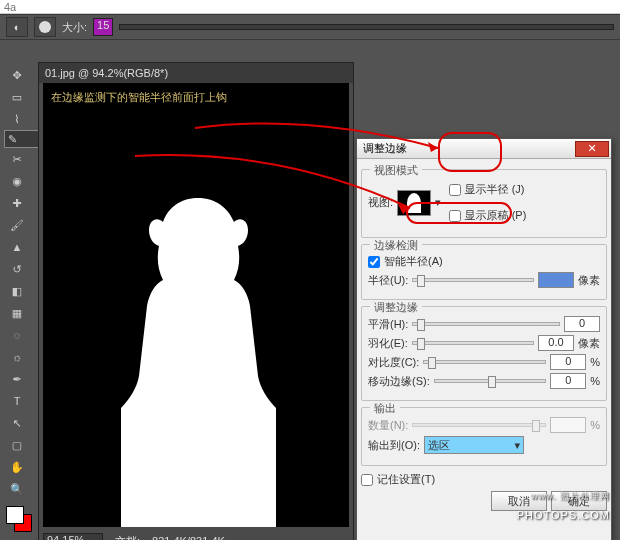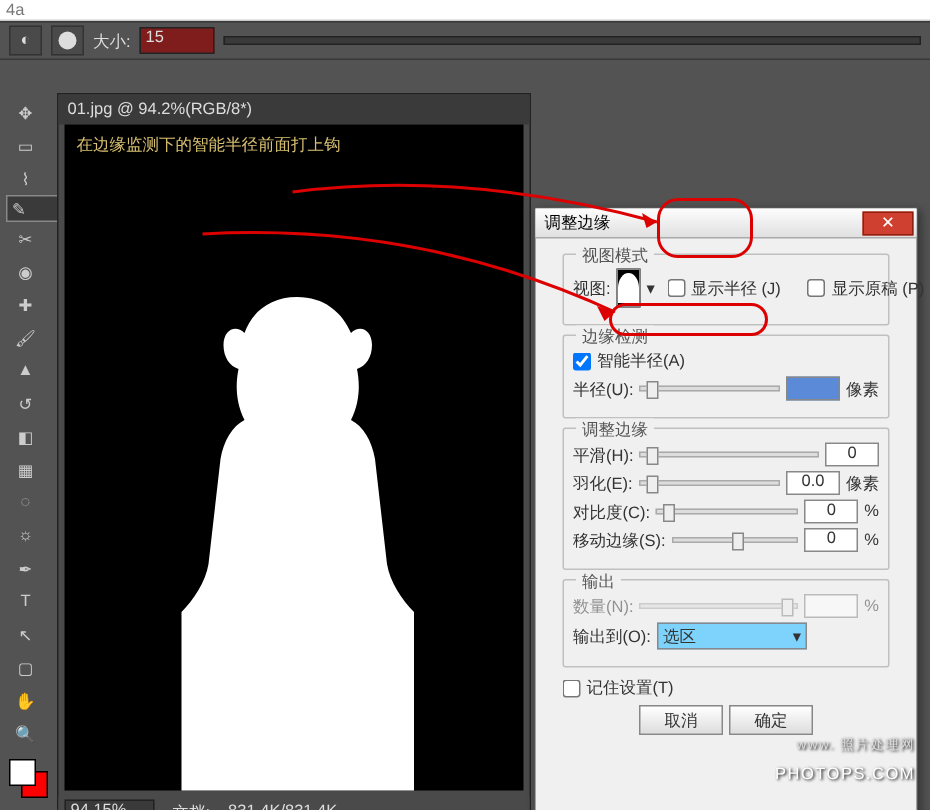--- a/index.html
+++ b/index.html
@@ -5,52 +5,52 @@
 *{box-sizing:border-box;margin:0;padding:0;font-family:"Microsoft YaHei",sans-serif;font-size:11px}
 body{background:#f0f0f0;width:620px;height:540px;overflow:hidden;position:relative}
 .topbar{background:#fff;height:14px;padding:1px 4px;color:#777;border-bottom:1px solid #ccc}
 .ps-app{background:#535353;height:526px;position:relative}
 .menubar{background:#535353;color:#ddd;height:20px;display:flex;align-items:center;padding:0 4px;gap:2px}
 .menubar .logo{color:#6ab0d8;font-weight:bold;font-style:italic;margin-right:6px}
 .menubar span{padding:0 4px;cursor:default}
 .optbar{background:#535353;height:26px;border-top:1px solid #383838;border-bottom:1px solid #383838;display:flex;align-items:center;padding:0 6px;gap:6px;color:#ddd}
 .ibox{width:22px;height:20px;background:#4a4a4a;border:1px solid #333;display:flex;align-items:center;justify-content:center}
 .brush{width:12px;height:12px;border-radius:50%;background:#ddd}
-.numfield{width:50px;height:18px;background:#7f1d1d;border:1px solid #222;color:#ddd;padding:0 3px;display:inline-block}
+.numfield{width:20px;height:18px;background:#a21caf;border:1px solid #222;color:#ddd;padding:0 3px;display:inline-block}
 .workspace{position:absolute;top:46px;left:0;right:0;bottom:0}
 .toolbar{position:absolute;left:4px;top:4px;width:28px;background:#535353;display:flex;flex-direction:column;gap:0}
 .tool{width:26px;height:22px;background:#535353;border:1px solid #535353;display:flex;align-items:center;justify-content:center;color:#ccc}
 .tool.sel{background:#3a3a3a}
 .swatches{margin-top:4px;position:relative;height:34px}
 .sw-bg{position:absolute;top:10px;left:10px;width:18px;height:18px;background:#ff0000;border:1px solid #000}
 .sw-fg{position:absolute;top:2px;left:2px;width:18px;height:18px;background:#fff;border:1px solid #000}
 .doc{position:absolute;left:38px;top:2px;width:316px;height:490px;background:#4a4a4a;border:1px solid #222}
 .doctab{height:20px;background:#3a3a3a;color:#ddd;padding:2px 6px;display:flex;align-items:center}
 .canvas{position:absolute;top:20px;left:4px;right:4px;bottom:24px;background:#000;overflow:hidden}
 .annot{position:absolute;top:6px;left:8px;color:#d8c070;line-height:1.6}
 .silhouette{position:absolute;top:110px;left:70px;width:170px;height:360px}
 .silhouette svg{width:100%;height:100%}
 .statusbar{position:absolute;bottom:0;left:0;right:0;height:20px;background:#4a4a4a;color:#ddd;display:flex;align-items:center;gap:12px;padding:0 4px}
 .zoomf{width:60px;height:16px;background:#3a3a3a;border:1px solid #222;padding:0 3px}
 .dialog{position:absolute;top:78px;left:356px;width:256px;height:430px;background:#f0f0f0;border:1px solid #555;box-shadow:2px 2px 6px rgba(0,0,0,.4)}
 .titlebar{height:20px;background:linear-gradient(#fdfdfd,#e0e0e0);display:flex;align-items:center;justify-content:space-between;padding:0 2px 0 6px;border-bottom:1px solid #aaa}
 .closebtn{width:34px;height:16px;background:#d04030;color:#fff;display:flex;align-items:center;justify-content:center;border:1px solid #902010}
-.dlgbody{padding:4px 18px;color:#333}
+.dlgbody{padding:4px 4px;color:#333}
 .group{border:1px solid #c0c0c0;border-radius:2px;padding:6px 6px 8px;margin:6px 0;position:relative}
 .group .gtitle{position:absolute;top:-7px;left:8px;background:#f0f0f0;padding:0 4px;color:#555}
 .row{display:flex;align-items:center;gap:4px;margin:3px 0;font-size:11px}
 .row label{white-space:nowrap}
 .thumb{width:34px;height:26px;background:#000;border:1px solid #888;display:inline-flex;align-items:center;justify-content:center}
 .thumb .sil{width:14px;height:20px;background:#fff;border-radius:50% 50% 0 0}
 .chk{width:12px;height:12px}
 .slider{flex:1;height:4px;background:#ddd;border:1px solid #aaa;position:relative}
 .slider .h{position:absolute;top:-4px;left:4px;width:8px;height:12px;background:#eee;border:1px solid #888}
 .nf{width:36px;height:16px;background:#fff;border:1px solid #888;text-align:center}
 .sel{height:18px;background:#7dd3fc;border:1px solid #888;padding:0 3px;display:flex;align-items:center;justify-content:space-between;min-width:100px}
-.okrow{display:flex;justify-content:center;gap:4px;margin-top:4px}
+.okrow{display:flex;justify-content:flex-end;gap:4px;margin-top:4px}
 .btn{height:20px;min-width:56px;background:linear-gradient(#fff,#ddd);border:1px solid #888;display:flex;align-items:center;justify-content:center}
 .ring{position:absolute;border:2px solid #d00;border-radius:14px;pointer-events:none}
 .r1{top:118px;left:438px;width:64px;height:40px}
 .r2{top:188px;left:406px;width:106px;height:22px}
 .arrow{position:absolute;pointer-events:none}
 .wm{position:absolute;right:10px;bottom:16px;color:#fff;font-weight:normal;font-size:18px;letter-spacing:1px;text-shadow:1px 1px 2px #000}
 .wm small{display:block;font-size:9px;text-align:right;color:#ddd}
 .leftdlg{position:absolute;left:360px;top:102px;display:flex;flex-direction:column;gap:22px}
 .toolbtn{width:24px;height:22px;background:#eee;border:1px solid #999;display:flex;align-items:center;justify-content:center}
 </style>
@@ -133,21 +133,21 @@
       </div>
       <div class="dlgbody">
         <div class="group">
           <span class="gtitle">视图模式</span>
           <div class="row">
             <label>视图:</label>
             <div class="thumb">
                 <div class="sil"></div>
               </div>
             <span>▾</span>
-            <div style="display:flex;flex-direction:row;gap:18px;margin-left:4px">
+            <div style="display:flex;flex-direction:column;gap:5px;margin-left:4px">
               <div class="row">
                   <input type="checkbox" class="chk" style="">
                   <label>显示半径 (J)</label>
                 </div>
               <div class="row">
                   <input type="checkbox" class="chk" style="">
                   <label>显示原稿 (P)</label>
                 </div>
             </div>
           </div>

